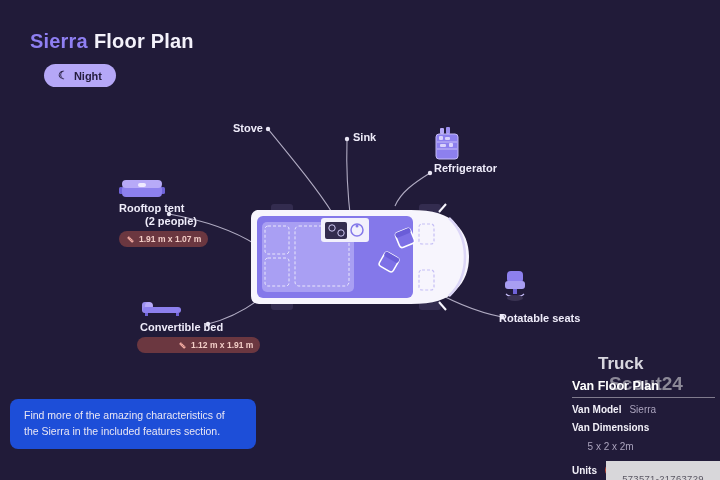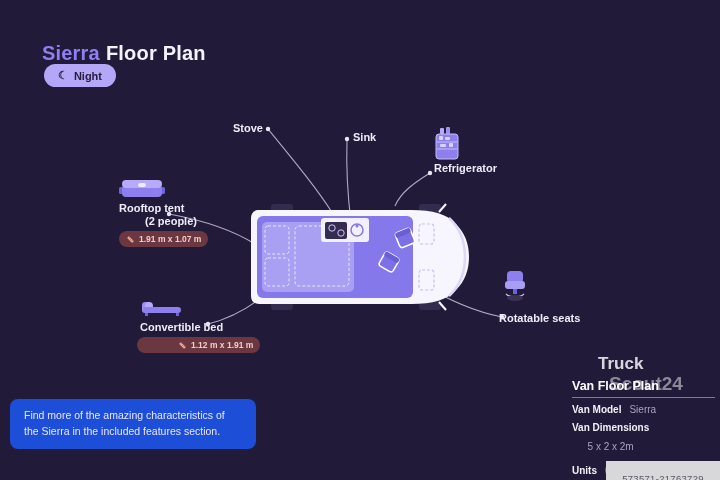--- a/index.html
+++ b/index.html
@@ -1,20 +1,20 @@
 <!DOCTYPE html>
 <html><head>
 <meta charset="utf-8">
 <style>
   html,body{margin:0;padding:0;background:#16112a;}
   .stage{position:relative;width:720px;height:480px;background:#211b39;overflow:hidden;
          font-family:"Liberation Sans",sans-serif;}
   .abs{position:absolute;}
 
-  .page-title{left:42px;top:30px;font-size:20px;font-weight:700;color:#f4f2fb;letter-spacing:.2px;margin-top:12px;}
+  .page-title{left:30px;top:30px;font-size:20px;font-weight:700;color:#f4f2fb;letter-spacing:.2px;}
   .page-title .accent{color:#8f7ff2;}
   .page-title span + span{margin-left:6px;}
 
   .night{left:44px;top:64px;height:23px;padding:0 14px;border:none;border-radius:12px;
          background:#b5a7f7;color:#241c3e;font-size:11px;font-weight:700;
          display:flex;align-items:center;gap:6px;cursor:pointer;font-family:inherit;}
   .night .moon{font-size:11px;line-height:1;}
 
   .feat-label{font-size:11px;font-weight:600;color:#efecfa;white-space:nowrap;}
   .feat-sub{font-size:11px;font-weight:600;color:#efecfa;white-space:nowrap;}

